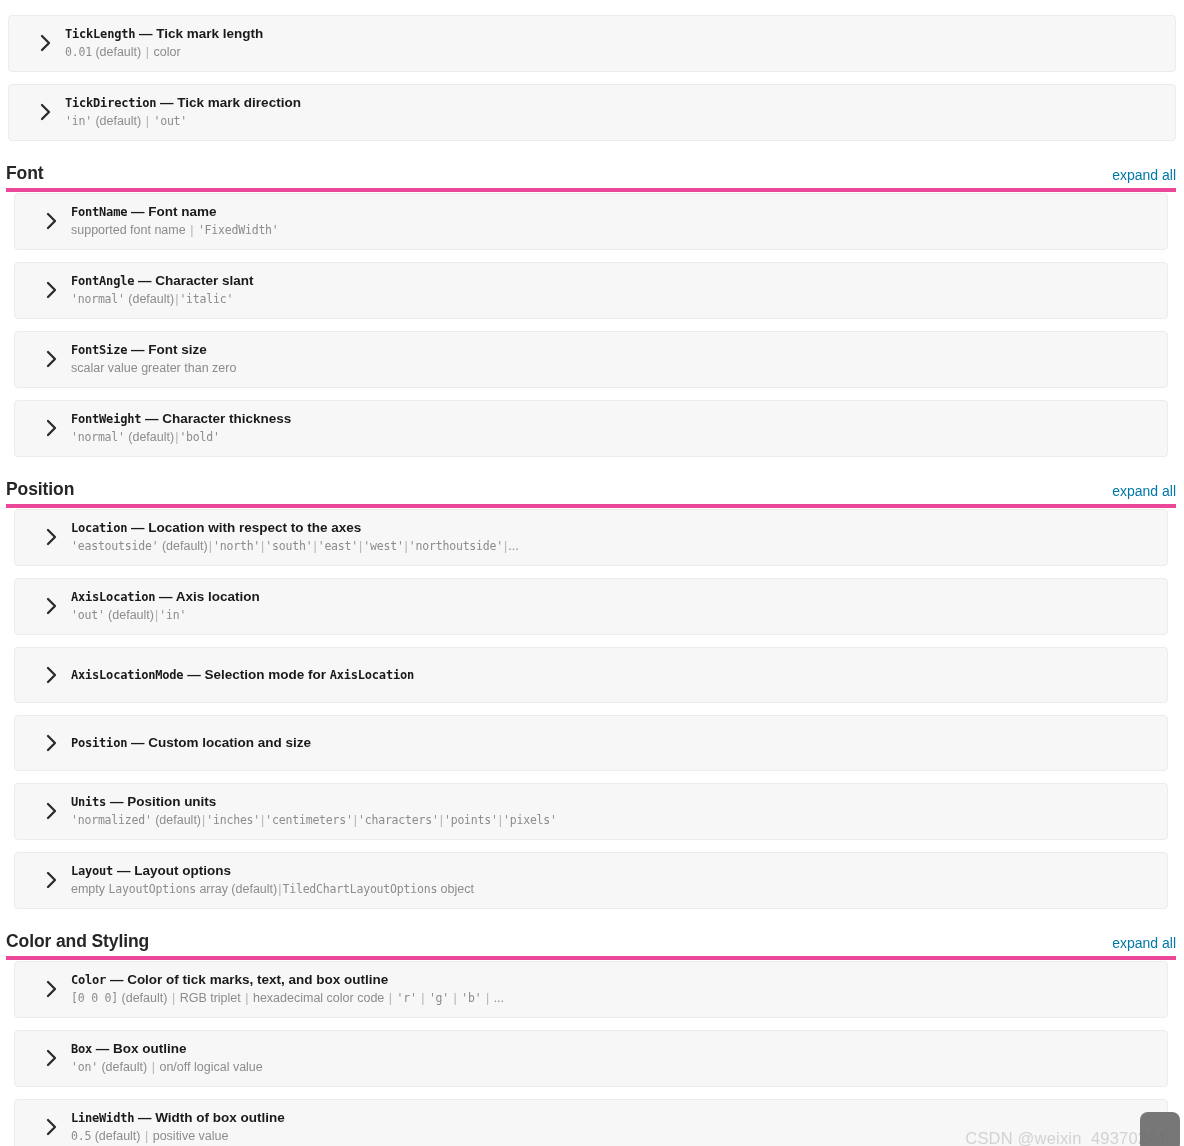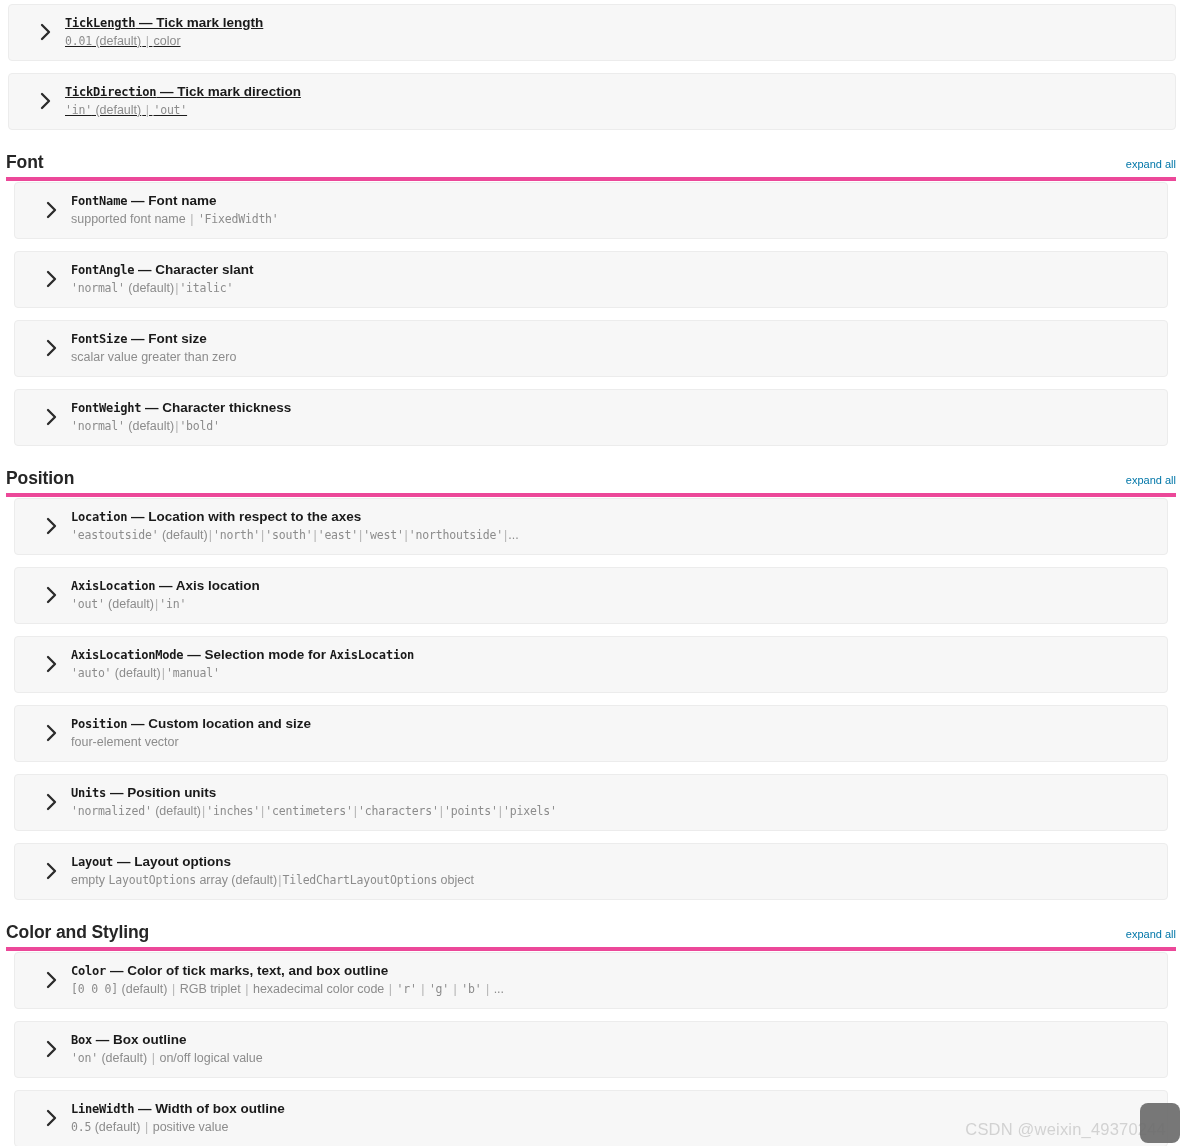--- a/index.html
+++ b/index.html
@@ -41,21 +41,21 @@
     font-weight: bold;
     color: #262626;
     letter-spacing: -0.1px;
     line-height: 20px;
     display: inline-block;
   }
   .expand-all {
     position: absolute;
     right: 0px;
     bottom: 6px;
-    font-size: 11px;
+    font-size: 14px;
     color: #0076a8;
     text-decoration: none;
     cursor: pointer;
     line-height: 13px;
     white-space: nowrap;
   }
 
   
   .card-list { padding: 0 8px 0 8px; }
   .card {
@@ -103,21 +103,21 @@
   }
   .card-sub .mono {
     font-family: "DejaVu Sans Mono", monospace;
     font-size: 11.5px;
     color: #8c8c8c;
     letter-spacing: -0.2px;
   }
   .card-sub .sep { color: #b4b4b4; padding: 0 1px; }
 
   
-  .top-list { padding-top: 4px; margin-top: 0; text-decoration: underline; }
+  .top-list { padding-top: 15px; margin-top: 0; }
   .top-list .card:first-child { margin-top: 0; }
 
   
   .watermark {
     position: absolute;
     right: 18px;
     bottom: 8px;
     font-size: 16.5px;
     color: #d2d2d2;
     font-family: "Liberation Sans", sans-serif;
@@ -243,32 +243,30 @@
             </div>
           </div>
           <div class="card">
             <span class="chev">
               <svg width="13" height="20" viewBox="0 0 13 20" fill="none" aria-hidden="true">
                 <path d="M3 3 L10 10 L3 17" stroke="#2b2b2b" stroke-width="2.3" stroke-linecap="round" stroke-linejoin="round"></path>
               </svg>
             </span>
             <div class="card-text">
               <div class="card-title"><span class="mono">AxisLocationMode</span><span> — Selection mode for </span><span class="mono">AxisLocation</span></div>
-              <div class="card-sub"><span class="mono">'auto'</span><span> (default)</span><span class="sep">|</span><span class="mono">'manual'</span></div>
             </div>
           </div>
           <div class="card">
             <span class="chev">
               <svg width="13" height="20" viewBox="0 0 13 20" fill="none" aria-hidden="true">
                 <path d="M3 3 L10 10 L3 17" stroke="#2b2b2b" stroke-width="2.3" stroke-linecap="round" stroke-linejoin="round"></path>
               </svg>
             </span>
             <div class="card-text">
               <div class="card-title"><span class="mono">Position</span><span> — Custom location and size</span></div>
-              <div class="card-sub"><span>four-element vector</span></div>
             </div>
           </div>
           <div class="card">
             <span class="chev">
               <svg width="13" height="20" viewBox="0 0 13 20" fill="none" aria-hidden="true">
                 <path d="M3 3 L10 10 L3 17" stroke="#2b2b2b" stroke-width="2.3" stroke-linecap="round" stroke-linejoin="round"></path>
               </svg>
             </span>
             <div class="card-text">
               <div class="card-title"><span class="mono">Units</span><span> — Position units</span></div>

